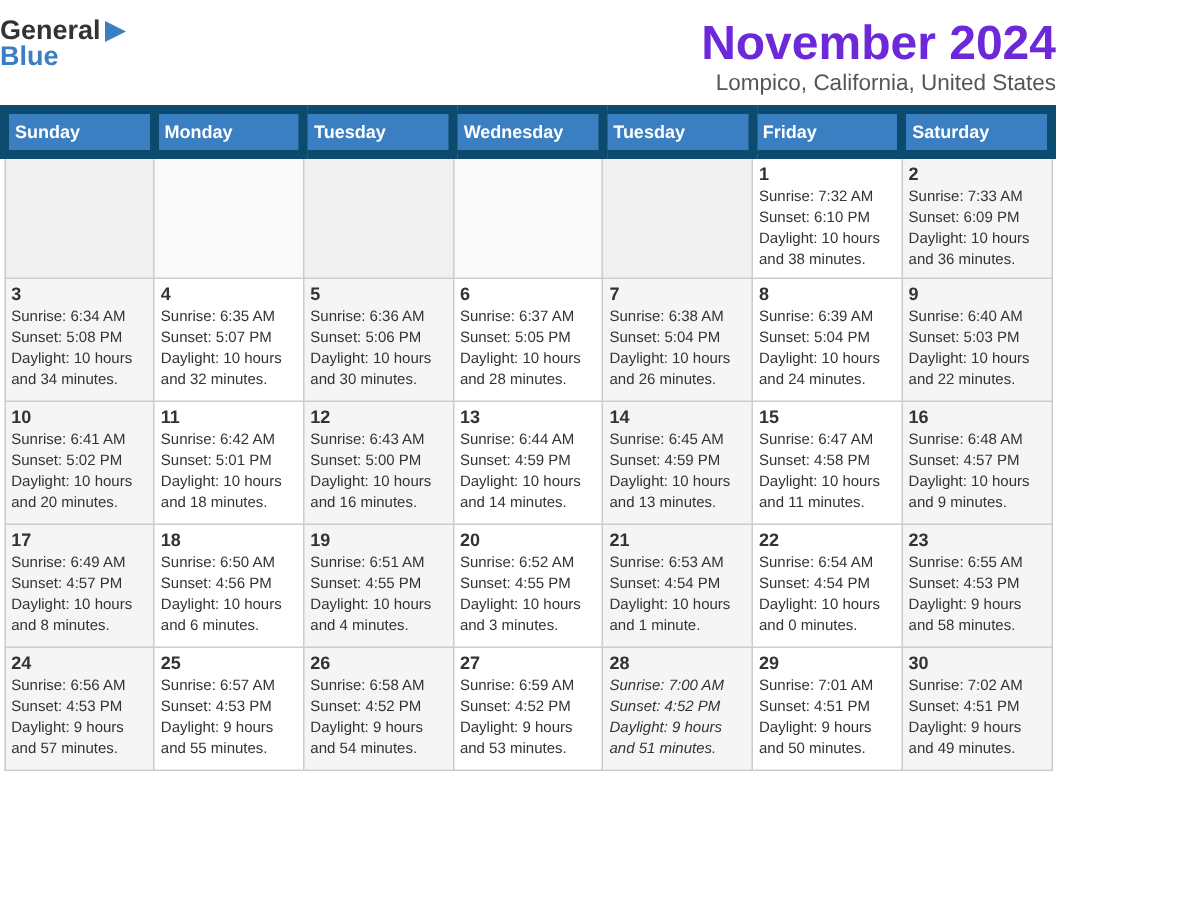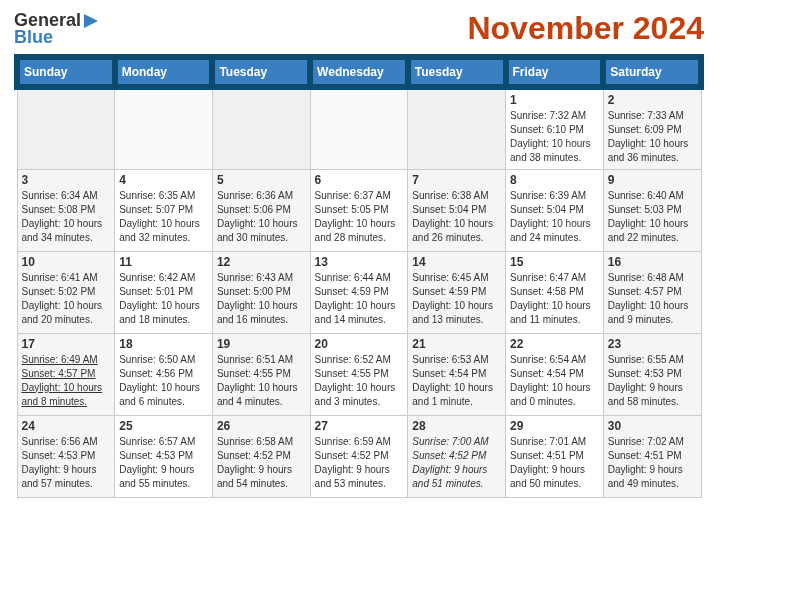--- a/index.html
+++ b/index.html
@@ -5,40 +5,40 @@
     * { margin: 0; padding: 0; box-sizing: border-box; }
     body {
       font-family: Arial, sans-serif;
       background: #fff;
       width: 792px;
       height: 612px;
       overflow: hidden;
     }
     .container {
       width: 718px;
-      padding: 10px 14px 6px 14px;
+      padding: 10px 14px 6px 0;
     }
     .header-area {
       display: flex;
       align-items: flex-start;
       justify-content: space-between;
       margin-bottom: 6px;
     }
     .logo {
       display: flex;
       flex-direction: column;
       align-items: flex-start;
     }
     .title-area {
       text-align: right;
     }
     .month-title {
       font-size: 32px;
       font-weight: bold;
-      color: #c2410c;
+      color: #6d28d9;
     }
     .location-title {
       font-size: 15px;
       color: #555;
     }
     table {
       width: 100%;
       border-collapse: collapse;
       table-layout: fixed;
     }
@@ -90,20 +90,21 @@
       <div style="display:flex;align-items:center;">
         <span style="font-size:18px;font-weight:bold;color:#333;">General</span>
         <svg width="18" height="18" viewBox="0 0 18 18" style="margin-left:1px;">
           <polygon points="2,2 16,9 2,16" fill="#3a7fc1"></polygon>
         </svg>
       </div>
       <span style="font-size:18px;font-weight:bold;color:#3a7fc1;margin-top:-4px;">Blue</span>
     </div>
     <div class="title-area">
       <div class="month-title">November 2024</div>
+      <div class="location-title">Lompico, California, United States</div>
     </div>
   </div>
 
   <table>
     <thead>
       <tr>
         <th>Sunday</th>
         <th>Monday</th>
         <th>Tuesday</th>
         <th>Wednesday</th>
@@ -232,21 +233,21 @@
             <span class="day-num">16</span>
             <div class="day-info" style="white-space: pre-line;">Sunrise: 6:48 AM
 Sunset: 4:57 PM
 Daylight: 10 hours
 and 9 minutes.</div>
           </td>
         </tr>
         <tr>
           <td>
             <span class="day-num">17</span>
-            <div class="day-info" style="white-space: pre-line; text-decoration: underline;">Sunrise: 6:49 AM
+            <div class="day-info" style="white-space: pre-line;">Sunrise: 6:49 AM
 Sunset: 4:57 PM
 Daylight: 10 hours
 and 8 minutes.</div>
           </td>
           <td>
             <span class="day-num">18</span>
             <div class="day-info" style="white-space: pre-line;">Sunrise: 6:50 AM
 Sunset: 4:56 PM
 Daylight: 10 hours
 and 6 minutes.</div>

